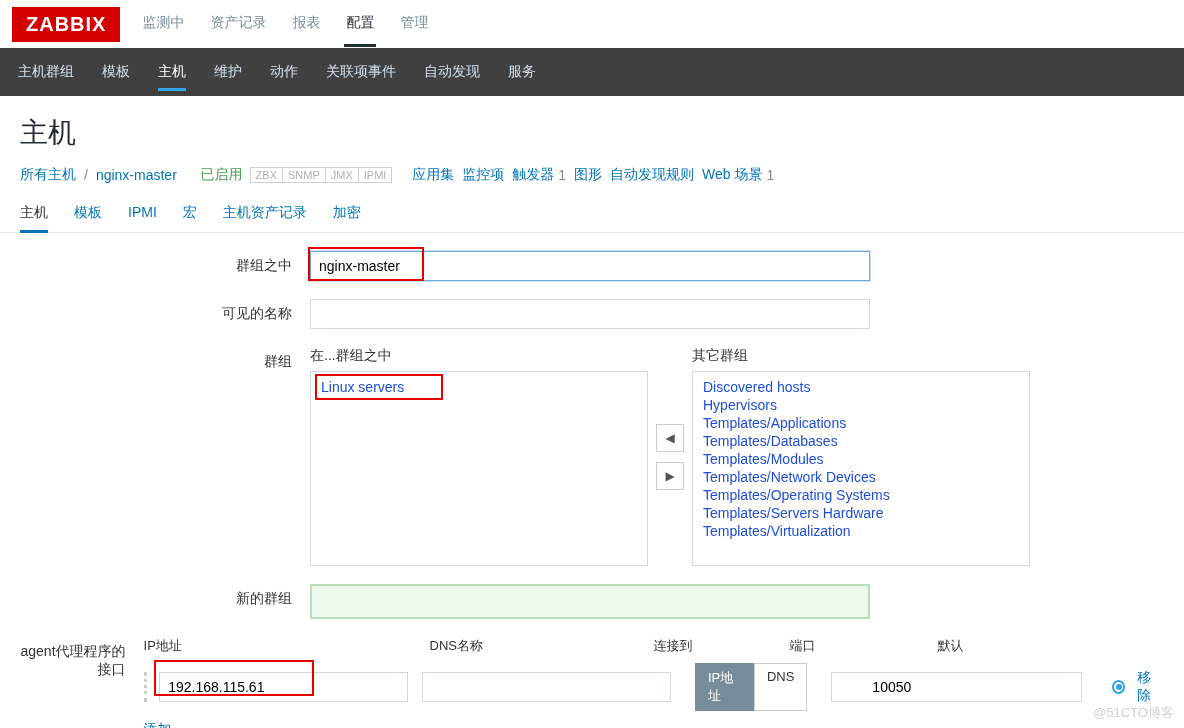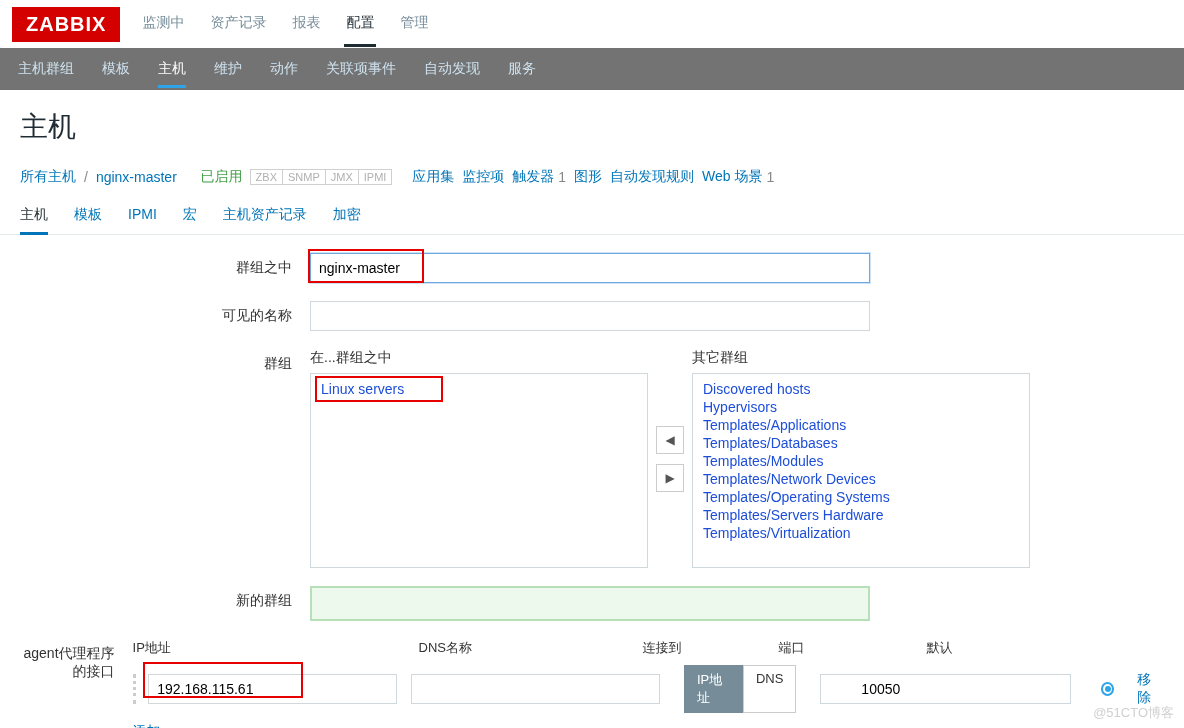--- a/index.html
+++ b/index.html
@@ -4,27 +4,27 @@
 <style>
 * { box-sizing: border-box; margin: 0; padding: 0; }
 body { font-family: Arial, "Microsoft YaHei", sans-serif; font-size: 14px; color: #1f2c33; background: #fff; }
 
 .topbar { display: flex; align-items: center; height: 48px; background: #fff; padding: 0 12px; gap: 8px; }
 .logo { background: #d40000; color: #fff; font-weight: bold; padding: 6px 14px; font-size: 20px; letter-spacing: 1px; }
 .topnav { display: flex; gap: 22px; margin-left: 12px; }
 .topnav .item { color: #768d99; cursor: pointer; padding: 12px 2px; }
 .topnav .item.active { color: #1f2c33; border-bottom: 3px solid #1f2c33; font-weight: 500; }
 
-.subbar { background: #737373; display: flex; align-items: center; height: 42px; padding: 16px 18px; gap: 28px; }
+.subbar { background: #404040; display: flex; align-items: center; height: 48px; padding: 16px 18px; gap: 28px; }
 .subbar .item { color: #cfe2ef; cursor: pointer; padding: 10px 0; font-size: 14px; }
 .subbar .item.active { color: #fff; border-bottom: 3px solid #2fa4e7; padding-bottom: 7px; }
 
 .page-title { font-size: 28px; color: #1f2c33; padding: 18px 20px 10px; }
 
-.crumbs { display: flex; align-items: center; gap: 8px; padding: 4px 20px 12px; flex-wrap: wrap; margin-top: 8px; }
+.crumbs { display: flex; align-items: center; gap: 8px; padding: 4px 20px 12px; flex-wrap: wrap; }
 .crumbs a { color: #0275b8; text-decoration: none; cursor: pointer; }
 .crumbs .slash { color: #888; }
 .crumbs .status { color: #429e47; }
 .crumbs .badges { display: flex; }
 .crumbs .badges span { border: 1px solid #d0d0d0; color: #b0b0b0; font-size: 11px; padding: 1px 5px; margin-left: -1px; }
 .crumbs .count { color: #888; margin-left: -4px; }
 
 .tabs { display: flex; gap: 26px; padding: 0 20px; border-bottom: 1px solid #e4e9ec; }
 .tabs .tab { padding: 8px 0; color: #0275b8; cursor: pointer; }
 .tabs .tab.active { color: #1f2c33; border-bottom: 3px solid #0275b8; margin-bottom: -1px; }
@@ -58,21 +58,21 @@
 .iface-row { display: flex; align-items: center; margin-top: 8px; gap: 0; }
 .drag { width: 12px; border-left: 3px dotted #ccc; height: 30px; margin-right: 4px; }
 .iface-row input.text { width: 260px; }
 .iface-row .dns { width: 200px; margin-left: 14px; }
 .toggle { display: flex; margin-left: 24px; }
 .toggle div { border: 1px solid #ccc; padding: 5px 12px; font-size: 13px; cursor: pointer; background:#fff; color:#333; }
 .toggle div.active { background: #768d99; color: #fff; border-color: #768d99; }
 .iface-row .port { width: 90px; margin-left: 24px; padding-left: 40px; }
 .radio { width: 14px; height: 14px; border: 2px solid #2fa4e7; border-radius: 50%; margin-left: 30px; display:inline-block; position:relative; }
 .radio.checked::after { content:''; position:absolute; width:6px; height:6px; background:#2fa4e7; border-radius:50%; top:2px; left:2px; }
-.remove { color: #0275b8; margin-left: 23px; cursor: pointer; }
+.remove { color: #0275b8; margin-left: 12px; cursor: pointer; }
 .addlink { color: #0275b8; cursor: pointer; margin-top: 10px; display: inline-block; }
 
 .watermark { position: fixed; bottom: 6px; right: 10px; color: #d0d0d0; font-size: 13px; }
 .rel { position: relative; }
 </style>
 </head>
 <body>
 
 <div class="topbar">
   <div class="logo">ZABBIX</div>

